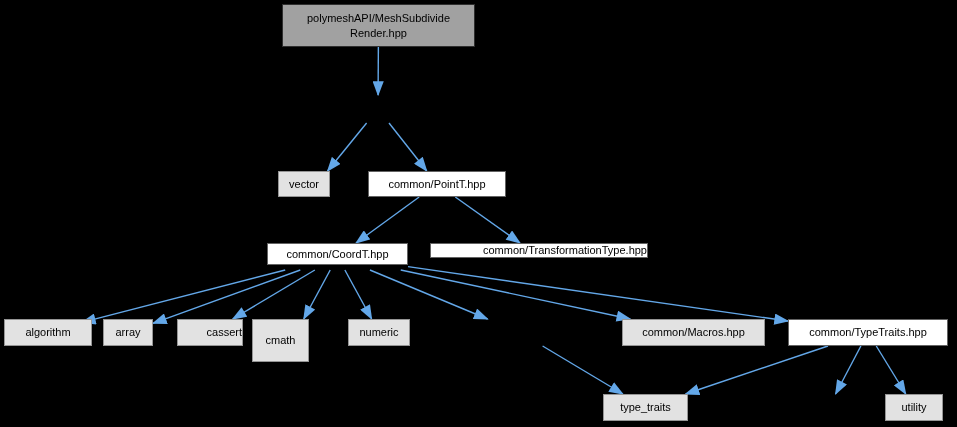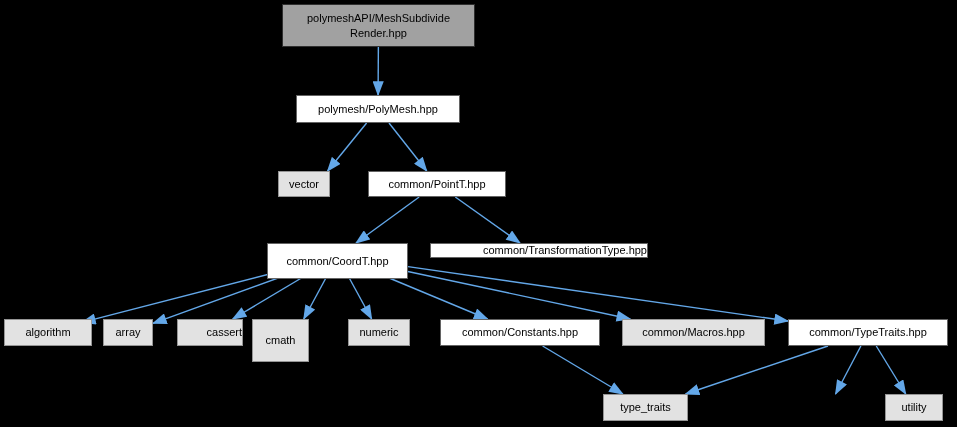--- a/index.html
+++ b/index.html
@@ -74,53 +74,47 @@
       <line x1="408" y1="266.5999057492931" x2="788" y2="321.0391140433553" stroke="#63a7e8" stroke-width="1.4" marker-end="url(#arrowhead)"></line>
       <line x1="542.59" y1="346" x2="622.91" y2="394" stroke="#63a7e8" stroke-width="1.4" marker-end="url(#arrowhead)"></line>
       <line x1="827.95" y1="346" x2="685.55" y2="394" stroke="#63a7e8" stroke-width="1.4" marker-end="url(#arrowhead)"></line>
       <line x1="860.89" y1="346" x2="835.61" y2="394" stroke="#63a7e8" stroke-width="1.4" marker-end="url(#arrowhead)"></line>
       <line x1="876.28" y1="346" x2="905.72" y2="394" stroke="#63a7e8" stroke-width="1.4" marker-end="url(#arrowhead)"></line>
     </svg>
     <div class="node node-current" style="left: 282px; top: 4px; width: 193px; height: 43px;">
       <span>polymeshAPI/MeshSubdivide</span>
       <span>Render.hpp</span>
     </div>
-    <div class="node node-white" style="left: 296px; top: 95px; width: 164px; height: 28px;">
-      <span>polymesh/PolyMesh.hpp</span>
-    </div>
     <div class="node node-gray" style="left: 278px; top: 171px; width: 52px; height: 26px;">
       <span>vector</span>
     </div>
     <div class="node node-white" style="left: 368px; top: 171px; width: 138px; height: 26px;">
       <span>common/PointT.hpp</span>
     </div>
-    <div class="node node-white" style="left: 267px; top: 243px; width: 141px; height: 36px;">
+    <div class="node node-white" style="left: 267px; top: 243px; width: 141px; height: 22px;">
       <span>common/CoordT.hpp</span>
     </div>
     <div class="node node-white" style="left: 430px; top: 243px; width: 218px; height: 15px; align-items: flex-end;">
       <span>common/TransformationType.hpp</span>
     </div>
     <div class="node node-gray" style="left: 4px; top: 319px; width: 88px; height: 27px;">
       <span>algorithm</span>
     </div>
     <div class="node node-gray" style="left: 103px; top: 319px; width: 50px; height: 27px;">
       <span>array</span>
     </div>
     <div class="node node-gray" style="left: 177px; top: 319px; width: 66px; height: 27px; align-items: flex-end;">
       <span>cassert</span>
     </div>
     <div class="node node-gray" style="left: 252px; top: 319px; width: 57px; height: 43px; justify-content: center;">
       <span>cmath</span>
     </div>
     <div class="node node-gray" style="left: 348px; top: 319px; width: 62px; height: 27px; justify-content: center;">
       <span>numeric</span>
     </div>
-    <div class="node node-white" style="left: 440px; top: 319px; width: 160px; height: 27px;">
-      <span>common/Constants.hpp</span>
-    </div>
     <div class="node node-gray" style="left: 622px; top: 319px; width: 143px; height: 27px;">
       <span>common/Macros.hpp</span>
     </div>
     <div class="node node-white" style="left: 788px; top: 319px; width: 160px; height: 27px;">
       <span>common/TypeTraits.hpp</span>
     </div>
     <div class="node node-gray" style="left: 603px; top: 394px; width: 85px; height: 27px;">
       <span>type_traits</span>
     </div>
     <div class="node node-gray" style="left: 885px; top: 394px; width: 58px; height: 27px;">

